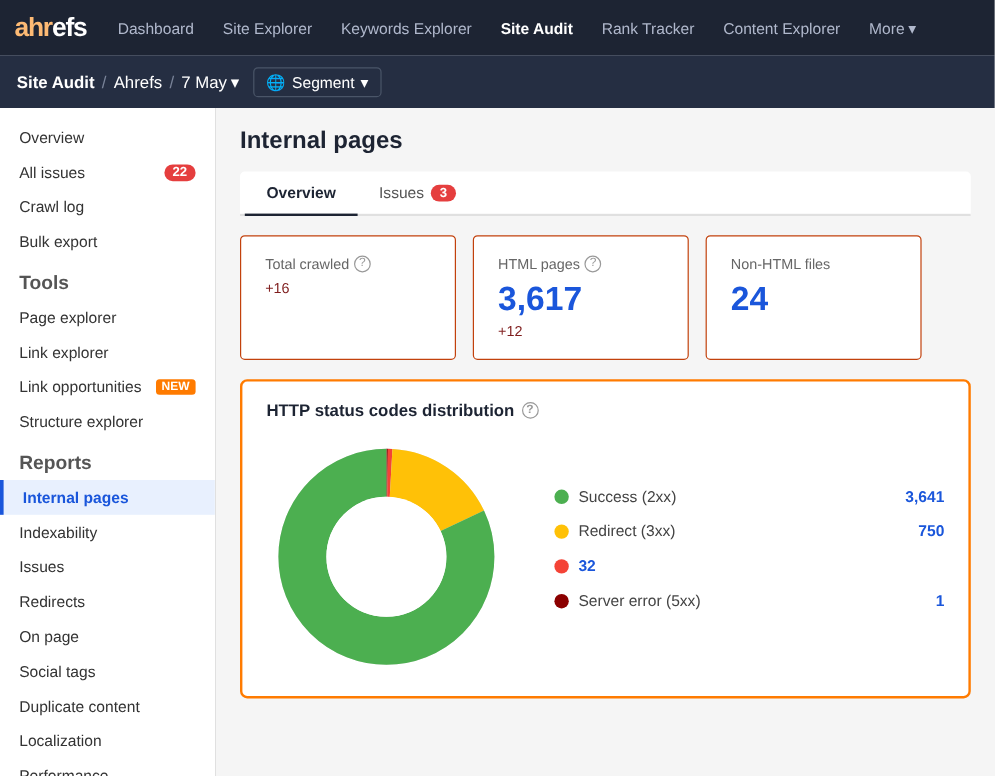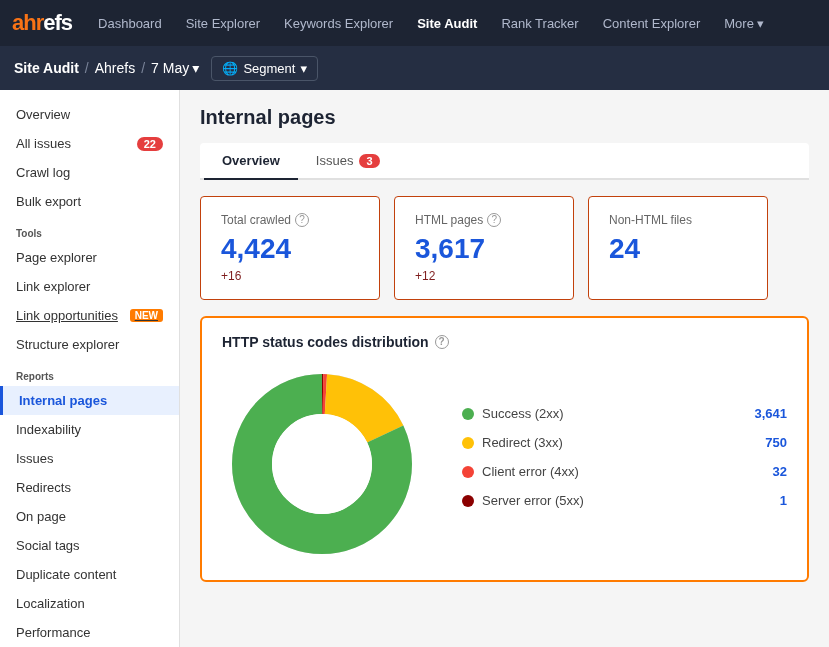--- a/index.html
+++ b/index.html
@@ -92,21 +92,21 @@
       justify-content: space-between;
     }
     .sidebar-item.active {
       background: #e8f0fe;
       color: #1a56db;
       font-weight: 600;
       border-left: 3px solid #1a56db;
     }
     .sidebar-section-title {
       padding: 12px 16px 4px;
-      font-size: 10px;
+      font-size: 16px;
       font-weight: bold;
       color: #555;
       text-transform: none;
     }
     .badge-red {
       background: #e53e3e;
       color: #fff;
       border-radius: 10px;
       padding: 1px 7px;
       font-size: 11px;
@@ -266,21 +266,21 @@
       flex-shrink: 0;
     }
     .legend-label { flex: 1; color: #444; }
     .legend-value { color: #1a56db; font-weight: 600; }
   </style>
 </head>
 <body>
 
 <nav class="top-nav">
   <div class="logo">
-    <span style="color:#f97316">ahr</span><span style="color:#fff">efs</span>
+    <span style="color:#fdba74">ahr</span><span style="color:#fff">efs</span>
   </div>
   <a class="nav-item">Dashboard</a>
   <a class="nav-item">Site Explorer</a>
   <a class="nav-item">Keywords Explorer</a>
   <a class="nav-item active">Site Audit</a>
   <a class="nav-item">Rank Tracker</a>
   <a class="nav-item">Content Explorer</a>
   <a class="nav-item more">
     <span>More</span>
     <span>▾</span>
@@ -320,21 +320,21 @@
       <span>Bulk export</span>
     </div>
 
     <div class="sidebar-section-title">Tools</div>
     <div class="sidebar-item">
       <span>Page explorer</span>
     </div>
     <div class="sidebar-item">
       <span>Link explorer</span>
     </div>
-    <div class="sidebar-item" style="text-decoration:underline;">
+    <div class="sidebar-item" style="">
       <span>Link opportunities</span>
       <span class="badge-new">NEW</span>
     </div>
     <div class="sidebar-item">
       <span>Structure explorer</span>
     </div>
 
     <div class="sidebar-section-title">Reports</div>
     <div class="sidebar-item active">
       <span>Internal pages</span>
@@ -377,21 +377,20 @@
         <span class="tab-badge">3</span>
       </div>
     </div>
 
     <div class="stats-row">
       <div class="stat-card">
         <div class="stat-label">
           <span>Total crawled</span>
           <span class="info-icon">?</span>
         </div>
-        <div class="stat-value">4,424</div>
         <div class="stat-change">+16</div>
       </div>
       <div class="stat-card">
         <div class="stat-label">
           <span>HTML pages</span>
           <span class="info-icon">?</span>
         </div>
         <div class="stat-value">3,617</div>
         <div class="stat-change">+12</div>
       </div>
@@ -433,21 +432,20 @@
             <span class="legend-label">Success (2xx)</span>
             <span class="legend-value">3,641</span>
           </div>
           <div class="legend-item">
             <div class="legend-dot" style="background:#ffc107;"></div>
             <span class="legend-label">Redirect (3xx)</span>
             <span class="legend-value">750</span>
           </div>
           <div class="legend-item">
             <div class="legend-dot" style="background:#f44336;"></div>
-            <span class="legend-label">Client error (4xx)</span>
             <span class="legend-value">32</span>
           </div>
           <div class="legend-item">
             <div class="legend-dot" style="background:#8b0000;"></div>
             <span class="legend-label">Server error (5xx)</span>
             <span class="legend-value">1</span>
           </div>
         </div>
       </div>
     </div>

